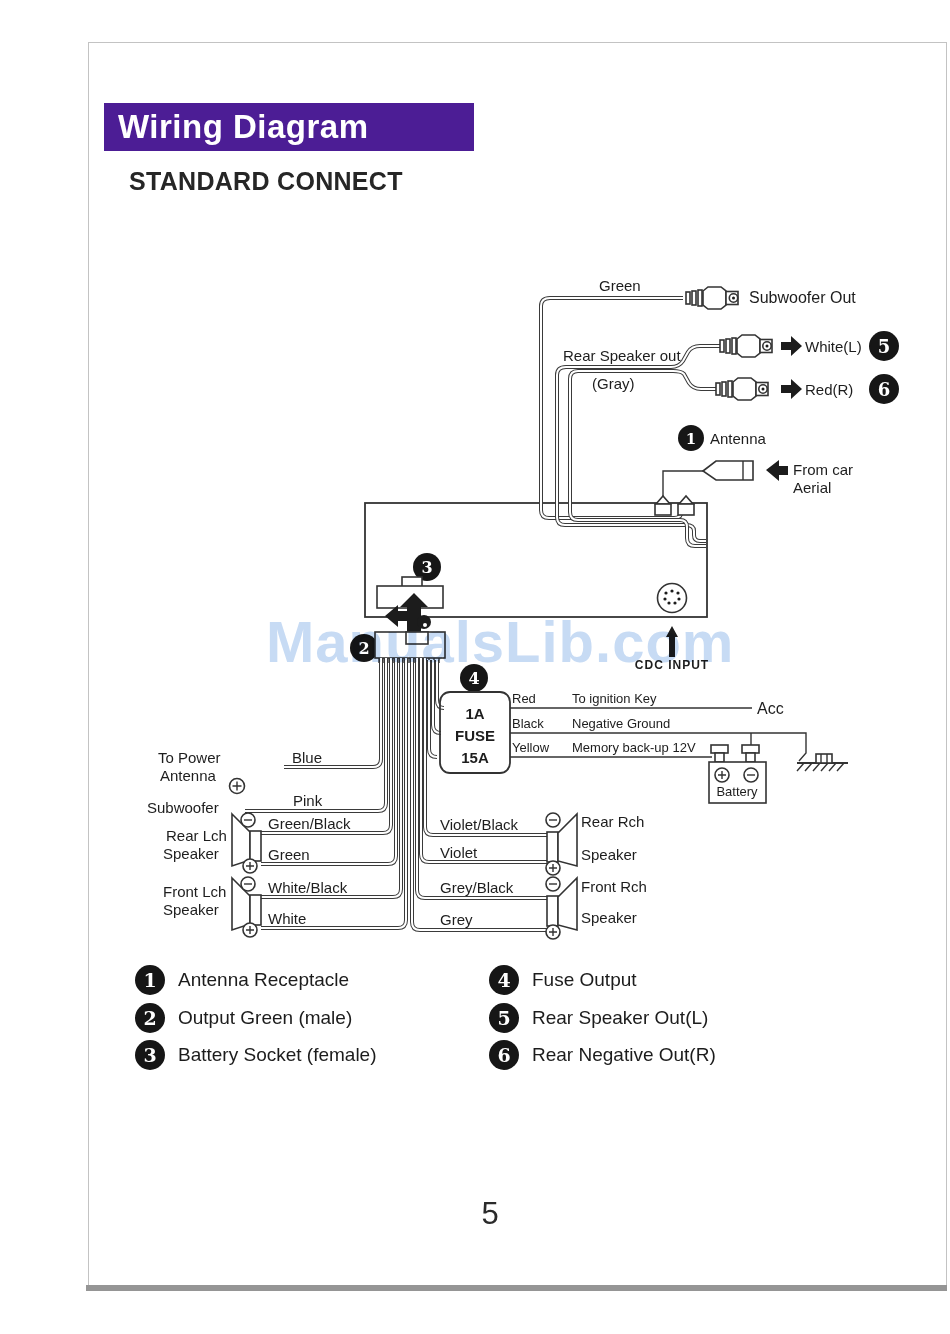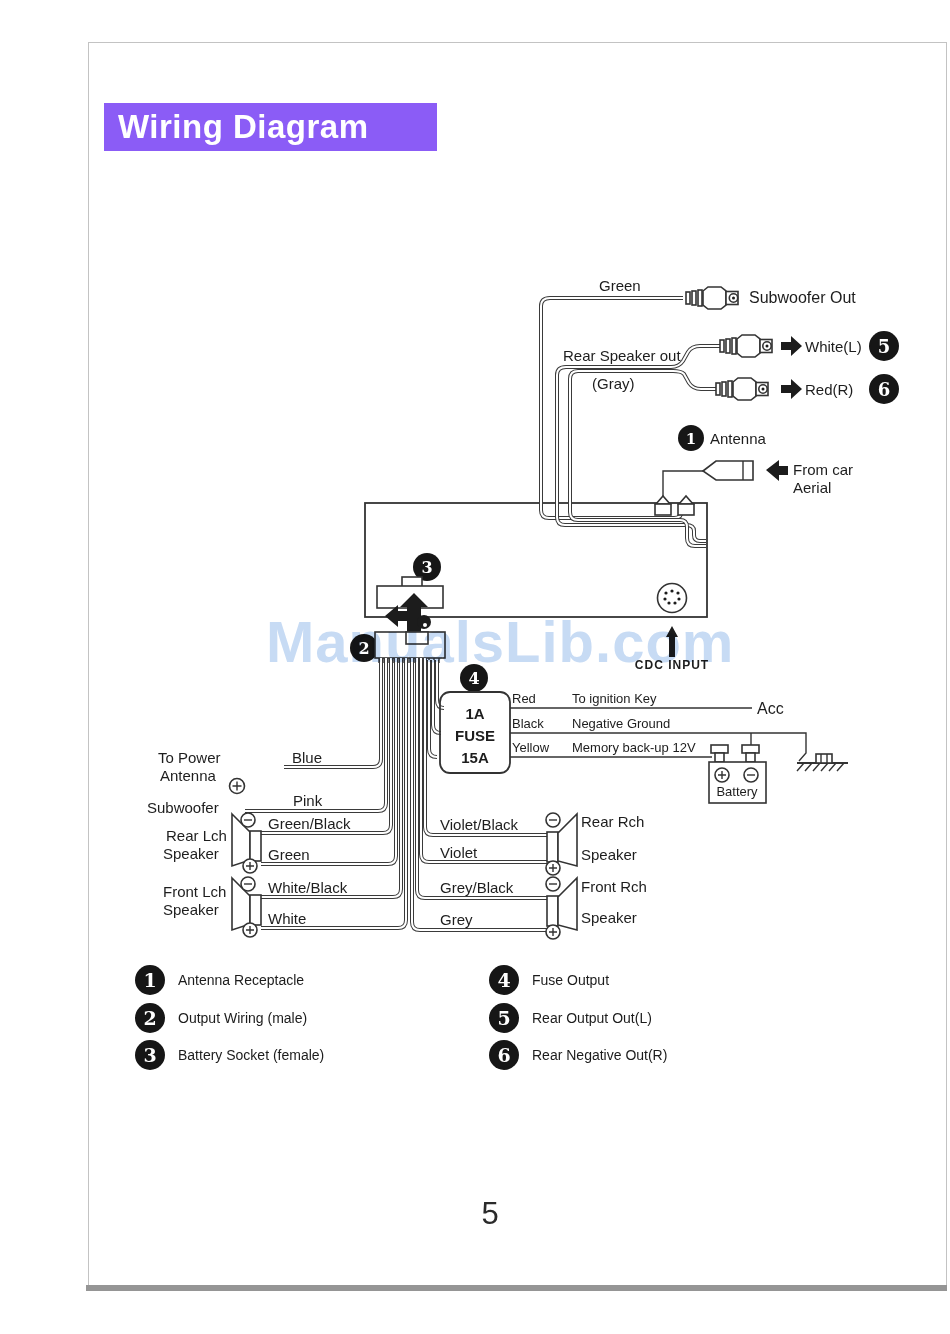--- a/index.html
+++ b/index.html
@@ -1,21 +1,21 @@
 <!DOCTYPE html>
 <html><head>
 <meta charset="utf-8">
 <style>
   html,body{margin:0;padding:0;background:#ffffff;}
   #canvas{position:relative;width:950px;height:1334px;background:#fff;overflow:hidden;
           font-family:"Liberation Sans",sans-serif;color:#1d1d1d;}
   .page-border{position:absolute;left:88px;top:42px;width:857px;height:1244px;
                border:1px solid #c3c3c3;background:#fff;}
   .page-shadow{position:absolute;left:86px;top:1285px;width:861px;height:6px;background:#959595;}
-  .title-block{position:absolute;left:104px;top:103px;width:333px;height:48px;background:#8b5cf6;}
+  .title-block{position:absolute;left:104px;top:103px;width:370px;height:48px;background:#4c1d95;}
   .title-block span{display:block;color:#fff;font-weight:bold;font-size:33px;line-height:48px;padding-left:14px;
                     font-family:"Liberation Sans",sans-serif;letter-spacing:.5px;}
   .subtitle{position:absolute;left:129px;top:167px;font-size:25px;font-weight:bold;letter-spacing:.3px;color:#262626;}
   .watermark{position:absolute;left:266px;top:584px;font-size:58px;font-weight:bold;
              color:#c7dbf4;mix-blend-mode:multiply;letter-spacing:1px;pointer-events:none;z-index:5;margin-top:24px;}
   svg{position:absolute;left:0;top:0;z-index:2;}
   svg text{font-family:"Liberation Sans",sans-serif;fill:#1d1d1d;}
   .t15{font-size:15px;} .t13{font-size:13px;} .t16{font-size:16px;}
   .tb12{font-size:12px;font-weight:bold;letter-spacing:1px;}
   .tb15{font-size:15px;font-weight:bold;}
@@ -23,35 +23,36 @@
   .ln{fill:none;stroke:#333;stroke-width:1.4px;}
   .ln2{fill:none;stroke:#333;stroke-width:1.8px;}
   .wo{fill:none;stroke:#3a3a3a;stroke-width:4px;}
   .wi{fill:none;stroke:#ffffff;stroke-width:2px;}
   .shape{fill:#fff;stroke:#333;stroke-width:1.6px;}
   .solid{fill:#1c1c1c;stroke:none;}
   .legend-item{position:absolute;display:flex;align-items:center;gap:13px;z-index:3;}
   .legend-badge{width:30px;height:30px;border-radius:50%;background:#161616;color:#fff;
                 text-align:center;line-height:30px;font-size:19px;font-weight:bold;
                 font-family:"DejaVu Serif",serif;flex:0 0 30px;}
-  .legend-label{font-size:14px;color:#1c1c1c;}
+  .legend-label{font-size:19px;color:#1c1c1c;}
   .page-num{position:absolute;left:440px;top:1196px;width:100px;text-align:center;
             font-size:31px;color:#2a2a2a;z-index:3;}
 </style>
 </head>
 <body>
 
 <div id="canvas">
 
   <div class="page-border"></div>
   <div class="page-shadow"></div>
 
   <div class="title-block">
     <span>Wiring Diagram</span>
   </div>
+  <div class="subtitle">STANDARD CONNECT</div>
 
   <svg width="950" height="1334" viewBox="0 0 950 1334">
 
     <g>
       <rect class="ln2" x="365" y="503" width="342" height="114" fill="#fff"></rect>
     </g>
 
     <g>
       <path class="wo" d="M683,298 H550 Q541,298 541,306 V510 Q541,518 549,518 H674 Q682,518 682,510 V505"></path>
       <path class="wi" d="M683,298 H550 Q541,298 541,306 V510 Q541,518 549,518 H674 Q682,518 682,510 V505"></path>
@@ -335,33 +336,33 @@
   </svg>
 
   <div class="watermark">ManualsLib.com</div>
 
   <div class="legend-item" style="left:135px;top:965px;">
     <span class="legend-badge">1</span>
     <span class="legend-label">Antenna Receptacle</span>
   </div>
   <div class="legend-item" style="left:135px;top:1003px;">
     <span class="legend-badge">2</span>
-    <span class="legend-label">Output Wiring (male)</span>
+    <span class="legend-label">Output Green (male)</span>
   </div>
   <div class="legend-item" style="left:135px;top:1040px;">
     <span class="legend-badge">3</span>
     <span class="legend-label">Battery Socket (female)</span>
   </div>
   <div class="legend-item" style="left:489px;top:965px;">
     <span class="legend-badge">4</span>
     <span class="legend-label">Fuse Output</span>
   </div>
   <div class="legend-item" style="left:489px;top:1003px;">
     <span class="legend-badge">5</span>
-    <span class="legend-label">Rear Output Out(L)</span>
+    <span class="legend-label">Rear Speaker Out(L)</span>
   </div>
   <div class="legend-item" style="left:489px;top:1040px;">
     <span class="legend-badge">6</span>
     <span class="legend-label">Rear Negative Out(R)</span>
   </div>
 
   <div class="page-num">5</div>
 </div>
 
 </body></html>

